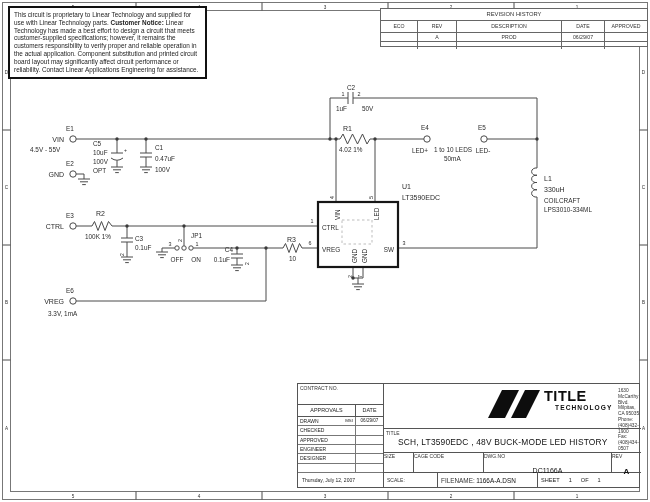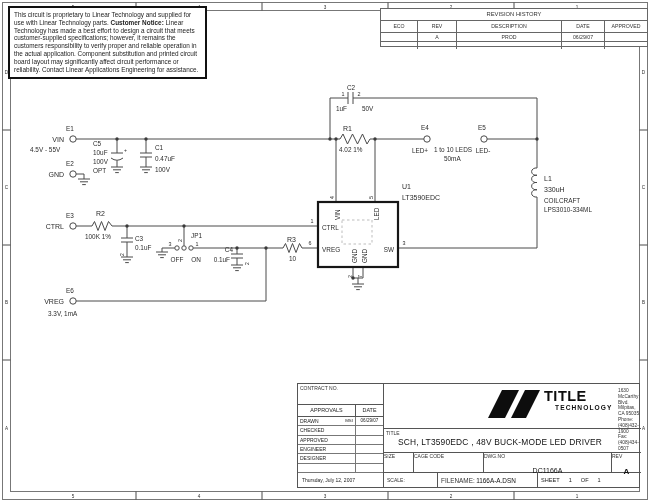--- a/index.html
+++ b/index.html
@@ -357,21 +357,21 @@
       <div class="logo-addr">
         <div>1630 McCarthy Blvd.</div>
         <div>Milpitas, CA 95035</div>
         <div>Phone: (408)432-1900</div>
         <div>Fax: (408)434-0507</div>
       </div>
     </div>
 
     <div class="cell tb-title">
       <span class="tl lbl">TITLE</span>
-      <span class="tx">SCH, LT3590EDC , 48V BUCK-MODE LED DRIVER</span>
+      <span class="tx">SCH, LT3590EDC , 48V BUCK-MODE LED HISTORY</span>
     </div>
 
     <div class="cell tb-meta">
       <div class="m-size"><span class="lbl">SIZE</span></div>
       <div class="m-cage"><span class="lbl">CAGE CODE</span></div>
       <div class="m-dwg"><span class="lbl">DWG.NO</span>
         <div class="m-val">DC1166A</div></div>
       <div class="m-rev"><span class="lbl">REV</span>
         <div class="m-val">A</div></div>
     </div>

